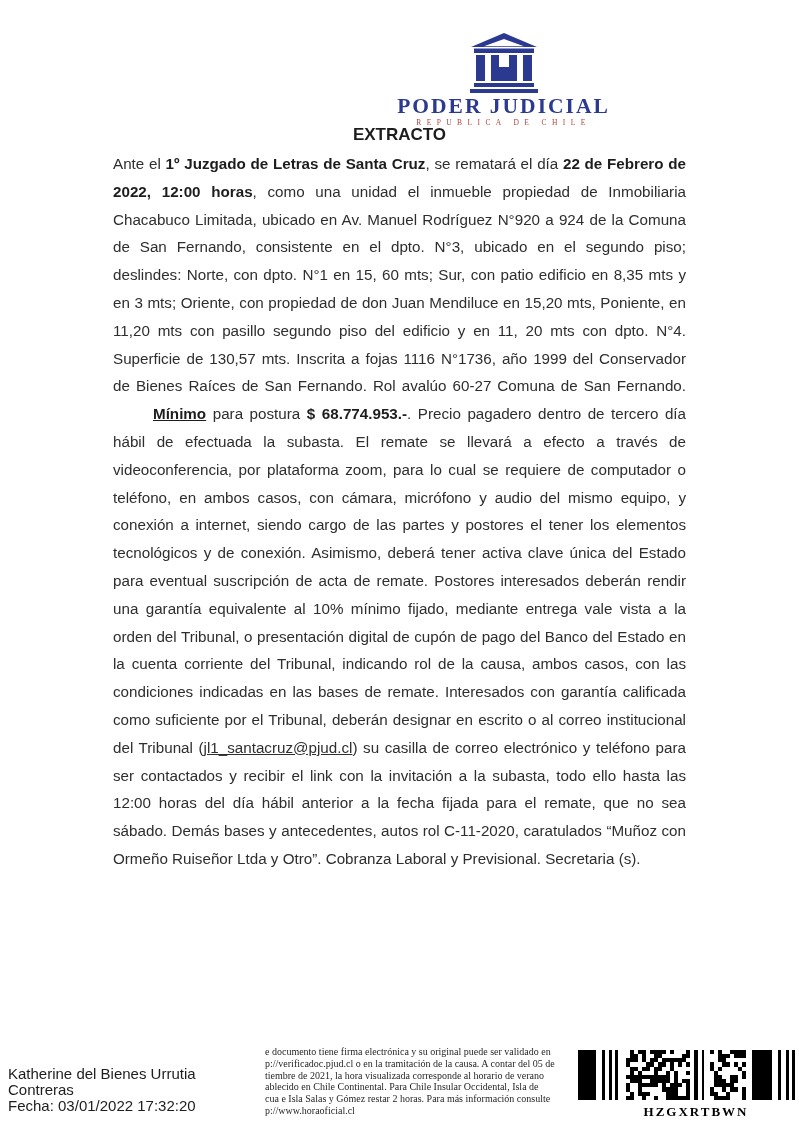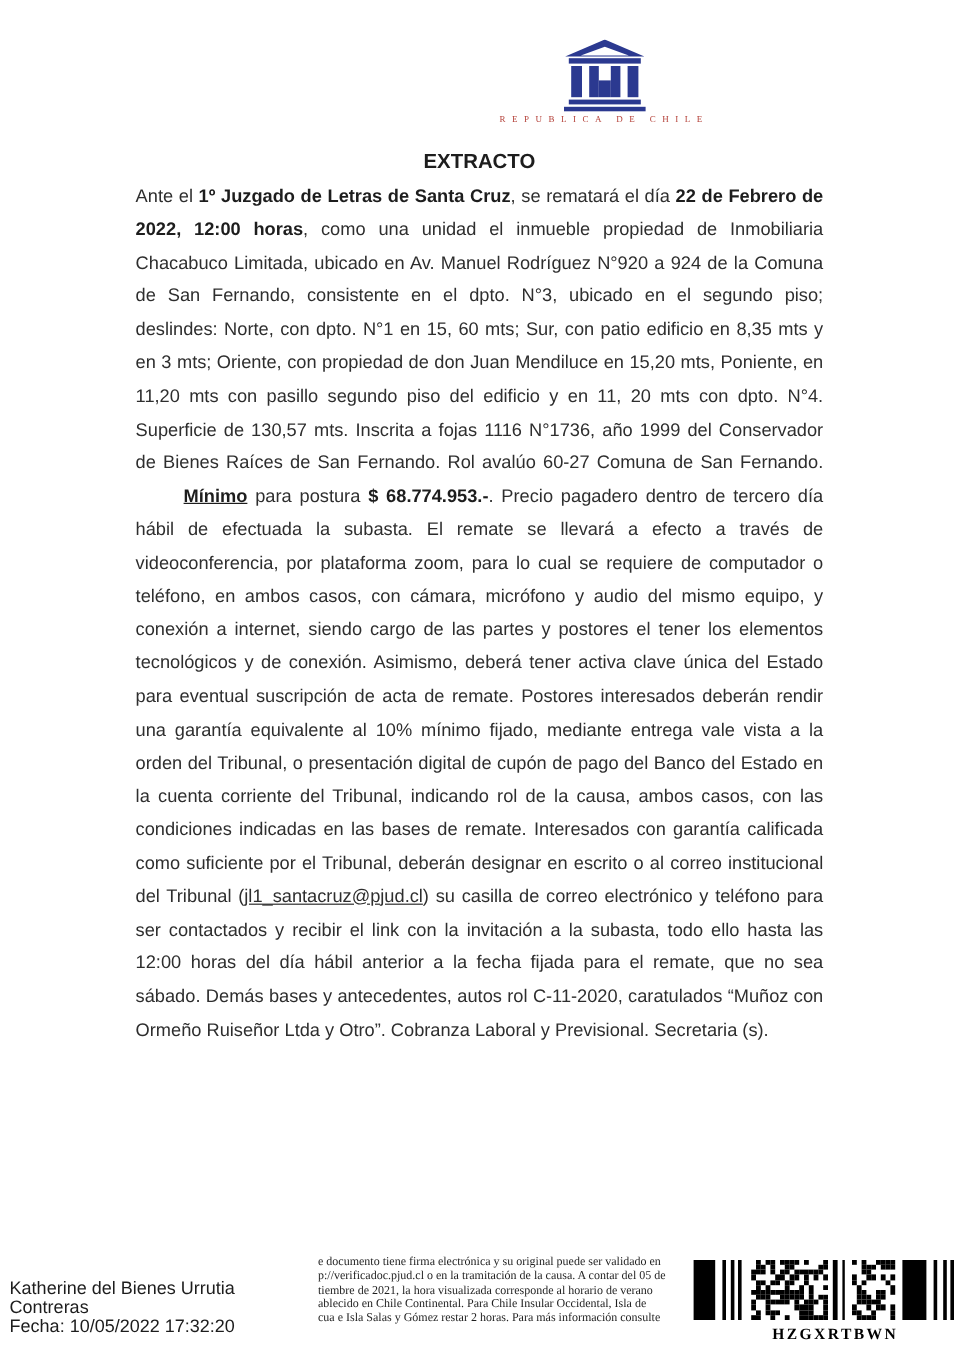--- a/index.html
+++ b/index.html
@@ -132,38 +132,40 @@
       <polygon points="36,6 56,13.2 16,13.2" fill="#ffffff"></polygon>
       <rect x="6" y="15.5" width="60" height="4.5" fill="#2b3990"></rect>
       <rect x="8" y="22" width="9" height="26" fill="#2b3990"></rect>
       <rect x="23" y="22" width="8" height="26" fill="#2b3990"></rect>
       <rect x="41" y="22" width="8" height="26" fill="#2b3990"></rect>
       <rect x="55" y="22" width="9" height="26" fill="#2b3990"></rect>
       <rect x="31" y="34" width="10" height="14" fill="#2b3990"></rect>
       <rect x="6" y="50" width="60" height="4" fill="#2b3990"></rect>
       <rect x="2" y="56" width="68" height="4" fill="#2b3990"></rect>
     </svg>
+    <div class="logo-title">PODER JUDICIAL</div>
     <div class="logo-subtitle">REPUBLICA DE CHILE</div>
   </div>
 
   <div class="doc-heading">EXTRACTO</div>
 
   <div class="doc-body"><span>Ante el </span><span class="seg-bold">1º Juzgado de Letras de Santa Cruz</span><span>, se rematará el día </span><span class="seg-bold">22 de Febrero de 2022, 12:00 horas</span><span>, como una unidad el inmueble propiedad de Inmobiliaria Chacabuco Limitada, ubicado en Av. Manuel Rodríguez N°920 a 924 de la Comuna de San Fernando, consistente en el dpto. N°3, ubicado en el segundo piso; deslindes: Norte, con dpto. N°1 en 15, 60 mts; Sur, con patio edificio en 8,35 mts y en 3 mts; Oriente, con propiedad de don Juan Mendiluce en 15,20 mts, Poniente, en 11,20 mts con pasillo segundo piso del edificio y en 11, 20 mts con dpto. N°4. Superficie de 130,57 mts. Inscrita a fojas 1116 N°1736, año 1999 del Conservador de Bienes Raíces de San Fernando. Rol avalúo 60-27 Comuna de San Fernando. </span><span class="seg-bold-underline">Mínimo</span><span> para postura </span><span class="seg-bold">$ 68.774.953.-</span><span>. Precio pagadero dentro de tercero día hábil de efectuada la subasta. El remate se llevará a efecto a través de videoconferencia, por plataforma zoom, para lo cual se requiere de computador o teléfono, en ambos casos, con cámara, micrófono y audio del mismo equipo, y conexión a internet, siendo cargo de las partes y postores el tener los elementos tecnológicos y de conexión. Asimismo, deberá tener activa clave única del Estado para eventual suscripción de acta de remate. Postores interesados deberán rendir una garantía equivalente al 10% mínimo fijado, mediante entrega vale vista a la orden del Tribunal, o presentación digital de cupón de pago del Banco del Estado en la cuenta corriente del Tribunal, indicando rol de la causa, ambos casos, con las condiciones indicadas en las bases de remate. Interesados con garantía calificada como suficiente por el Tribunal, deberán designar en escrito o al correo institucional del Tribunal (</span><span class="seg-link">jl1_santacruz@pjud.cl</span><span>) su casilla de correo electrónico y teléfono para ser contactados y recibir el link con la invitación a la subasta, todo ello hasta las 12:00 horas del día hábil anterior a la fecha fijada para el remate, que no sea sábado. Demás bases y antecedentes, autos rol C-11-2020, caratulados “Muñoz con Ormeño Ruiseñor Ltda y Otro”. Cobranza Laboral y Previsional. Secretaria (s).</span></div>
 
   <div class="signer-block">
     <div>Katherine del Bienes Urrutia Contreras</div>
-    <div>Fecha: 10/05/2022 17:32:20</div>
+    <div>Fecha: 03/01/2022 17:32:20</div>
   </div>
 
   <div class="legal-block">
       <div class="legal-line">e documento tiene firma electrónica y su original puede ser validado en</div>
       <div class="legal-line">p://verificadoc.pjud.cl o en la tramitación de la causa. A contar del 05 de</div>
       <div class="legal-line">tiembre de 2021, la hora visualizada corresponde al horario de verano</div>
       <div class="legal-line">ablecido en Chile Continental. Para Chile Insular Occidental, Isla de</div>
       <div class="legal-line">cua e Isla Salas y Gómez restar 2 horas. Para más información consulte</div>
+      <div class="legal-line">p://www.horaoficial.cl</div>
     </div>
 
   <div class="barcode-wrap">
     <div class="barcode-row">
         <div class="bar" style="width: 18px; margin-right: 6px;"></div>
         <div class="bar" style="width: 3px; margin-right: 4px;"></div>
         <div class="bar" style="width: 3px; margin-right: 3px;"></div>
         <div class="bar" style="width: 3px; margin-right: 8px;"></div>
         <div class="matrix" style="grid-template-columns: repeat(16, 4px); grid-auto-rows: 4.17px; margin-right: 4px;">
           <div class="mcell-off"></div>

